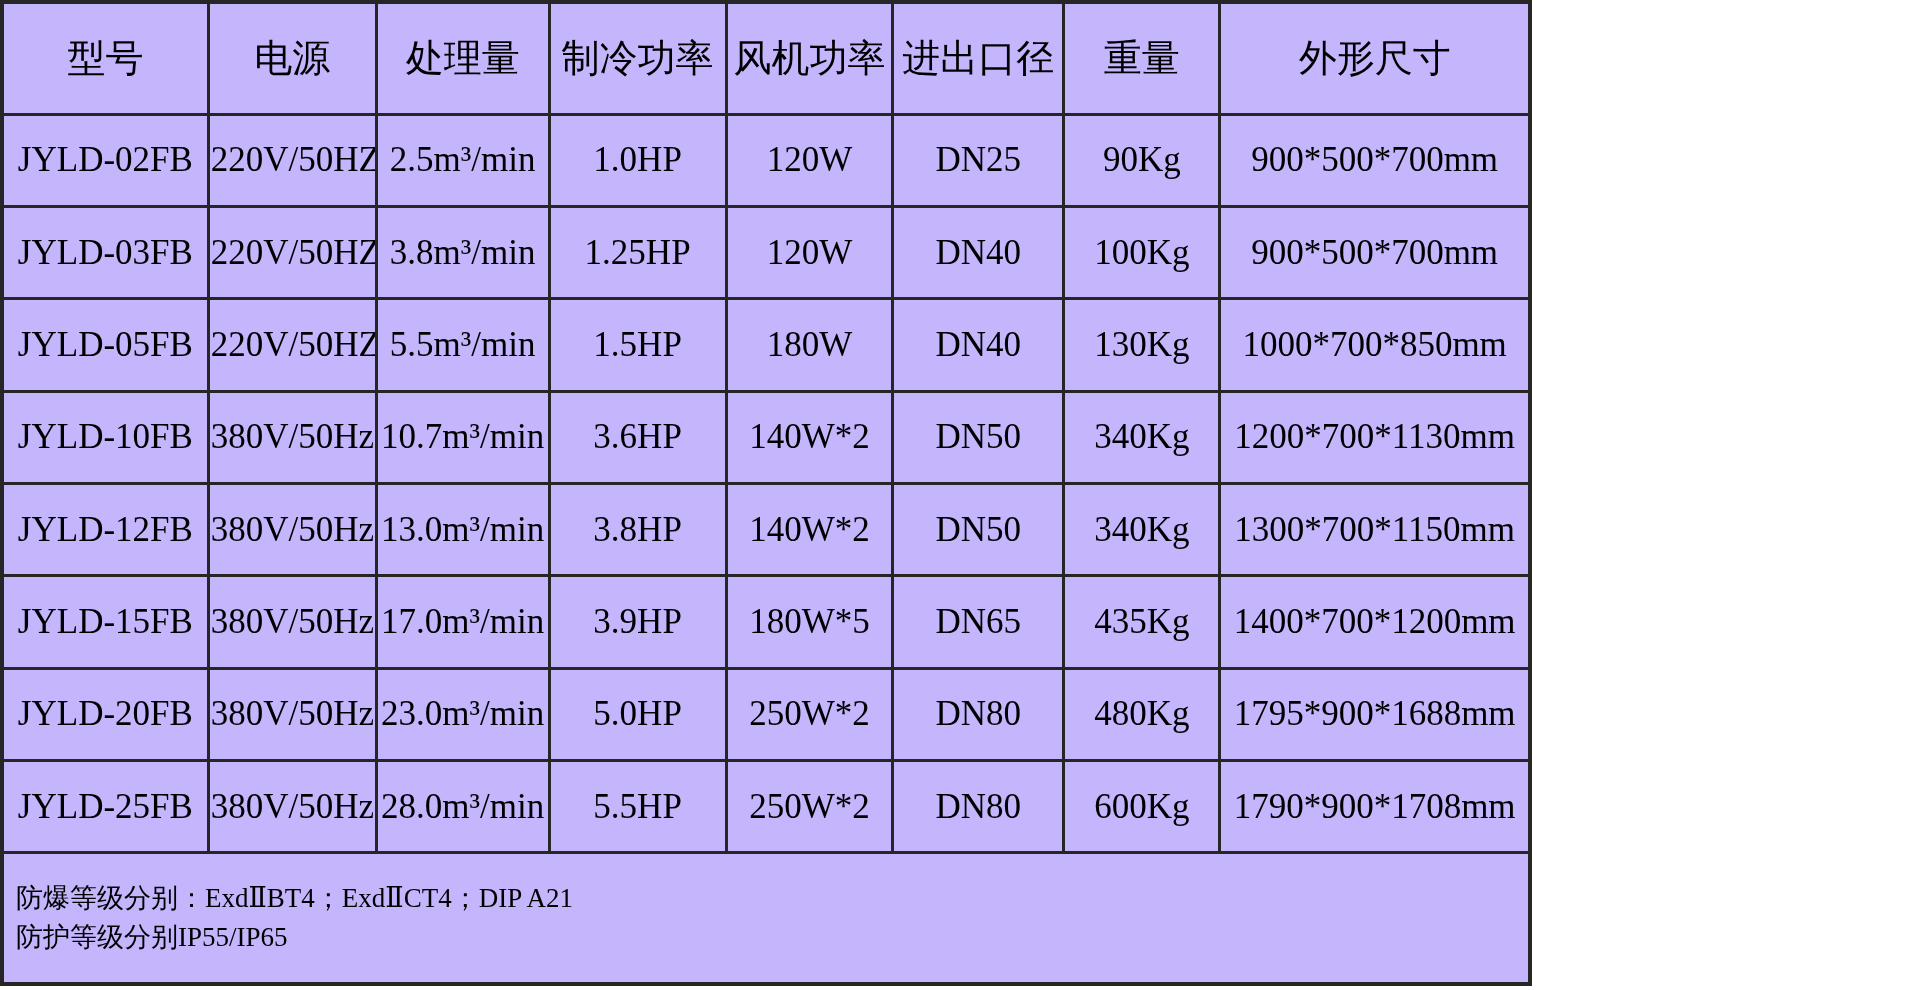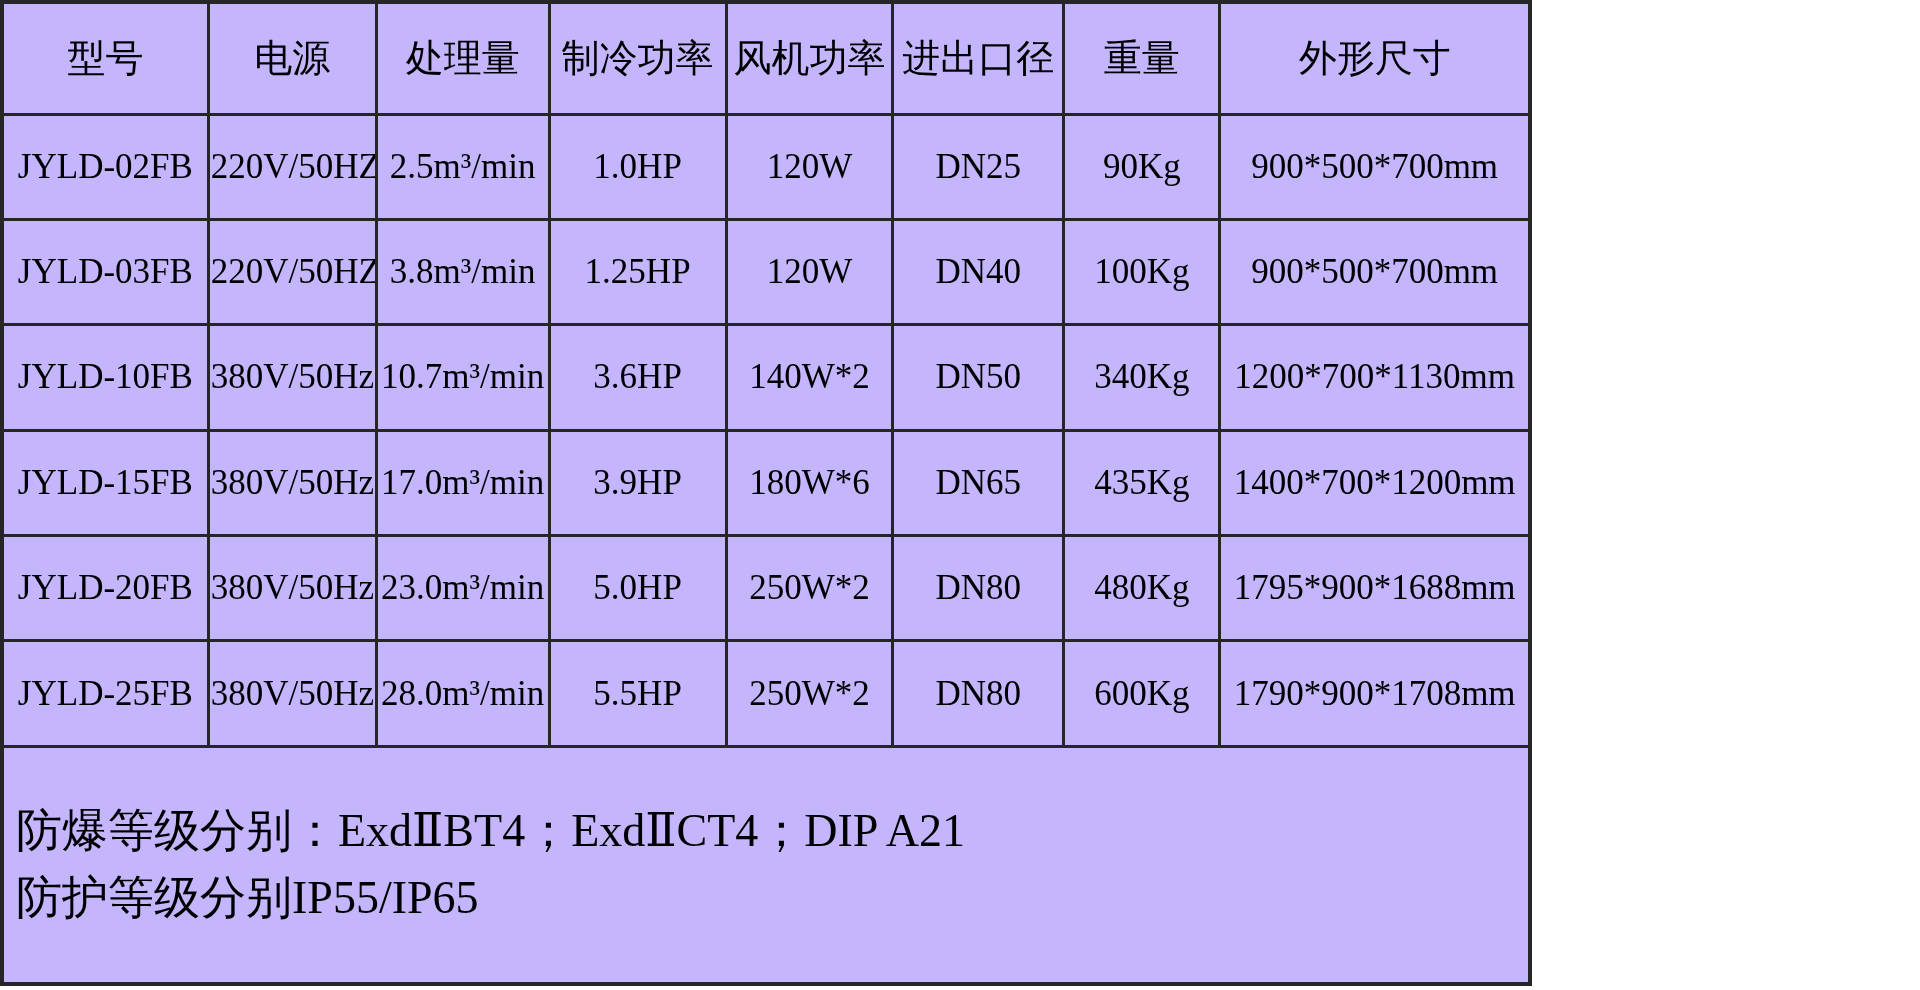--- a/index.html
+++ b/index.html
@@ -48,21 +48,21 @@
     vertical-align: middle;
     white-space: nowrap;
     overflow: hidden;
   }
   td.notes-cell {
     text-align: left;
     vertical-align: middle;
     padding: 6px 10px 6px 12px;
   }
   .note-line {
-    font-size: 46px;
+    font-size: 27px;
     line-height: 1.45;
     white-space: nowrap;
   }
 </style>
 </head>
 <body>
 
 <div class="page">
   <table class="spec">
     <colgroup>
@@ -102,35 +102,55 @@
           <td>JYLD-03FB</td>
           <td>220V/50HZ</td>
           <td>3.8m³/min</td>
           <td>1.25HP</td>
           <td>120W</td>
           <td>DN40</td>
           <td>100Kg</td>
           <td>900*500*700mm</td>
         </tr>
         <tr>
+          <td>JYLD-05FB</td>
+          <td>220V/50HZ</td>
+          <td>5.5m³/min</td>
+          <td>1.5HP</td>
+          <td>180W</td>
+          <td>DN40</td>
+          <td>130Kg</td>
+          <td>1000*700*850mm</td>
+        </tr>
+        <tr>
           <td>JYLD-10FB</td>
           <td>380V/50Hz</td>
           <td>10.7m³/min</td>
           <td>3.6HP</td>
           <td>140W*2</td>
           <td>DN50</td>
           <td>340Kg</td>
           <td>1200*700*1130mm</td>
         </tr>
         <tr>
+          <td>JYLD-12FB</td>
+          <td>380V/50Hz</td>
+          <td>13.0m³/min</td>
+          <td>3.8HP</td>
+          <td>140W*2</td>
+          <td>DN50</td>
+          <td>340Kg</td>
+          <td>1300*700*1150mm</td>
+        </tr>
+        <tr>
           <td>JYLD-15FB</td>
           <td>380V/50Hz</td>
           <td>17.0m³/min</td>
           <td>3.9HP</td>
-          <td>180W*6</td>
+          <td>180W*5</td>
           <td>DN65</td>
           <td>435Kg</td>
           <td>1400*700*1200mm</td>
         </tr>
         <tr>
           <td>JYLD-20FB</td>
           <td>380V/50Hz</td>
           <td>23.0m³/min</td>
           <td>5.0HP</td>
           <td>250W*2</td>

